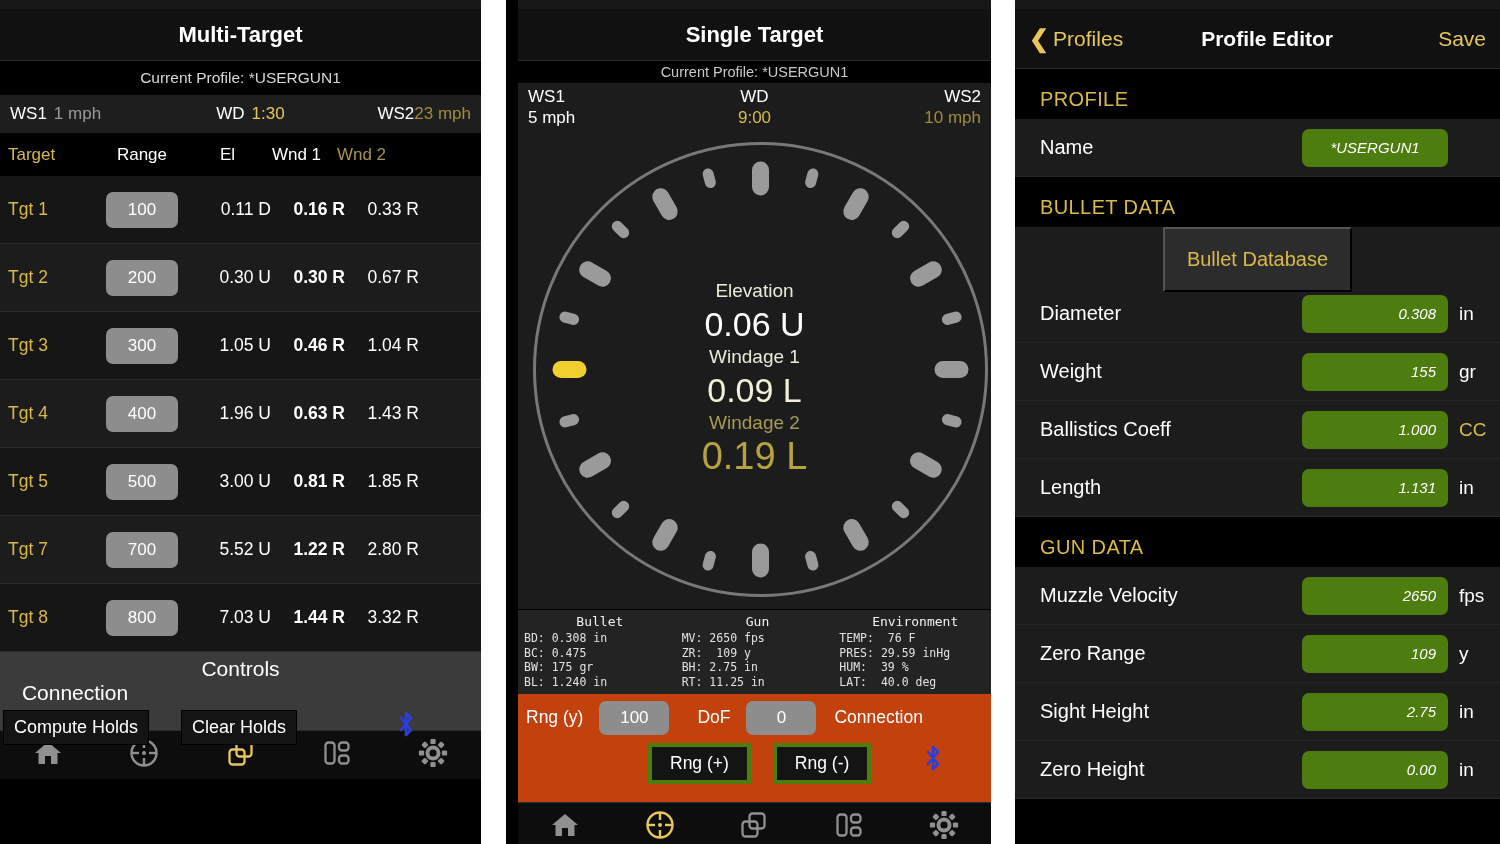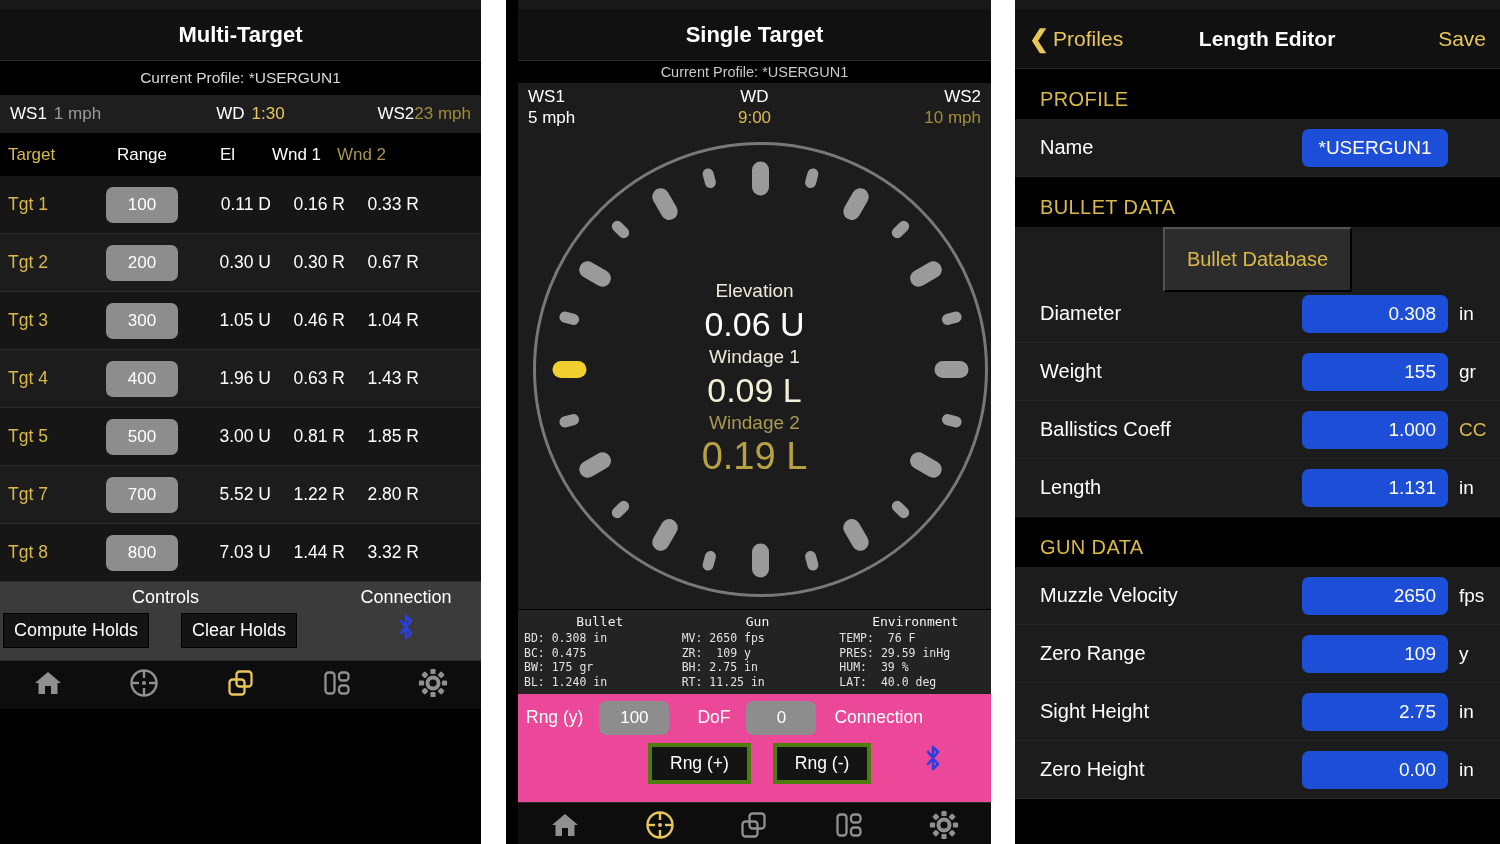--- a/index.html
+++ b/index.html
@@ -53,39 +53,39 @@
     font-size:17px; color:#fff;
   }
   .colhead .c-tgt  { width:93px; padding-left:8px; color:#d9b94a; }
   .colhead .c-rng  { width:98px; text-align:center; color:#fff; }
   .colhead .c-el   { width:73px; text-align:center; color:#fff; }
   .colhead .c-w1   { width:65px; text-align:center; color:#fff; }
   .colhead .c-w2   { width:65px; text-align:center; color:#a69353; }
 
   .tgt-rows { background:#141414; }
   .trow {
-    height:58px; display:flex; align-items:center;
+    height:68px; display:flex; align-items:center;
     border-bottom:1px solid #2a2a2a;
     font-size:17.5px;
   }
   .trow:nth-child(odd){ background:#161616; }
   .trow:nth-child(even){ background:#1c1c1c; }
   .trow .t-name { width:93px; padding-left:8px; color:#d9b94a; }
   .trow .t-rngwrap { width:98px; display:flex; justify-content:center; }
   .trow .t-rng {
     background:#8d8d8d; color:#fff; border-radius:7px;
     width:72px; height:36px; display:flex;
     align-items:center; justify-content:center; font-size:17px;
   }
   .trow .t-el { width:80px; text-align:right; color:#fff; }
-  .trow .t-w1 { width:74px; text-align:right; color:#fff; }
+  .trow .t-w1 { width:74px; text-align:right; color:#fff;font-weight:bold; }
   .trow .t-w2 { width:74px; text-align:right; color:#fff; }
 
   .ctrlpanel { background:#3b3b3b; height:78px; position:relative; }
-  .ctrl-labels { display:flex; padding-top:5px; font-size:18px; color:#fff;}
+  .ctrl-labels { display:flex; padding-top:5px; font-size:21px; color:#fff;flex-direction:column;}
   .ctrl-labels .cl1 { flex:1; text-align:center; }
   .ctrl-labels .cl2 { width:150px; text-align:center; }
   .ctrl-btns { display:flex; align-items:flex-start; padding:5px 0 0 0; }
   .btnflat {
     background:#141414; border:1px solid #000; color:#fff;
     font-size:18px; padding:6px 10px; margin-left:3px;
   }
   .btnflat.second { margin-left:32px; }
   .btspacer { flex:1; }
   .bticon { width:150px; text-align:center; }
@@ -126,21 +126,21 @@
   .datapanel {
     background:#232323; height:85px;
     display:flex; font-family:"DejaVu Sans Mono", monospace;
     color:#e2e2e2; font-size:11.5px; padding-top:4px;
     border-top:1px solid #000;
   }
   .dp-col { flex:1; padding-left:6px; }
   .dp-title { text-align:center; font-size:13px; color:#f2f2f2; margin-bottom:2px;}
   .dp-line { line-height:14.5px; white-space:pre; }
 
-  .p2-ctrl { background:#ec4899; height:108px; position:relative; }
+  .p2-ctrl { background:#c2410c; height:108px; position:relative; }
   .p2-row1 { display:flex; align-items:center; height:47px; padding:0 8px; }
   .p2-row1 .lbl { color:#fff; font-size:17.5px; }
   .pillbox {
     background:#8d8d8d; color:#fff; border-radius:7px;
     height:34px; display:flex; align-items:center; justify-content:center;
     font-size:17px;
   }
   .p2-row2 { display:flex; align-items:center; height:45px; padding:0 8px; }
   .p2-btn {
     background:#141414; border:4px solid #4d7c0f; color:#fff;
@@ -160,23 +160,23 @@
   .sect-head {
     height:50px; background:#000; display:flex; align-items:flex-end;
     padding:0 0 8px 25px; color:#d9b94a; font-size:20px; letter-spacing:.4px;
   }
   .frow {
     height:58px; background:#1c1c1c; display:flex; align-items:center;
     padding:0 0 0 25px; border-bottom:1px solid #262626;
   }
   .frow .f-lbl { color:#fff; font-size:20px; flex:1; }
   .frow .f-val {
-    background:#1d4ed8; border-radius:7px; color:#fff; font-size:19px;
+    background:#4d7c0f; border-radius:7px; color:#fff; font-size:15px;
     height:38px; width:146px; display:flex; align-items:center;
-    justify-content:flex-end; padding-right:12px;
+    justify-content:flex-end; padding-right:12px;font-style:italic;
   }
   .frow .f-val.name { justify-content:center; padding-right:0; width:146px; }
   .frow .f-unit { width:52px; padding-left:11px; color:#fff; font-size:19px; }
   .frow .f-unit.gold { color:#d9b94a; }
   .dbrow { height:58px; background:#1c1c1c; display:flex; align-items:center; justify-content:center; }
   .dbbtn {
     background:#2c2c2c; color:#d9b94a; font-size:20px;
     padding:19px 22px;
     margin-top:7px;
   }
@@ -512,21 +512,21 @@
   <div class="gap" id="gap2"></div>
 
   <div class="panel" id="panel3">
     <div class="statusbar"></div>
 
     <div class="p3-nav">
       <div class="p3-back">
         <span class="chev">❮</span>
         <span>Profiles</span>
       </div>
-      <div class="p3-title">Length Editor</div>
+      <div class="p3-title">Profile Editor</div>
       <div class="p3-save">Save</div>
     </div>
 
     <div id="p3body">
         <div class="sect-head">PROFILE</div>
         <div class="frow">
           <div class="f-lbl">Name</div>
           <div class="f-val name">*USERGUN1</div>
           <div class="f-unit"></div>
         </div>

